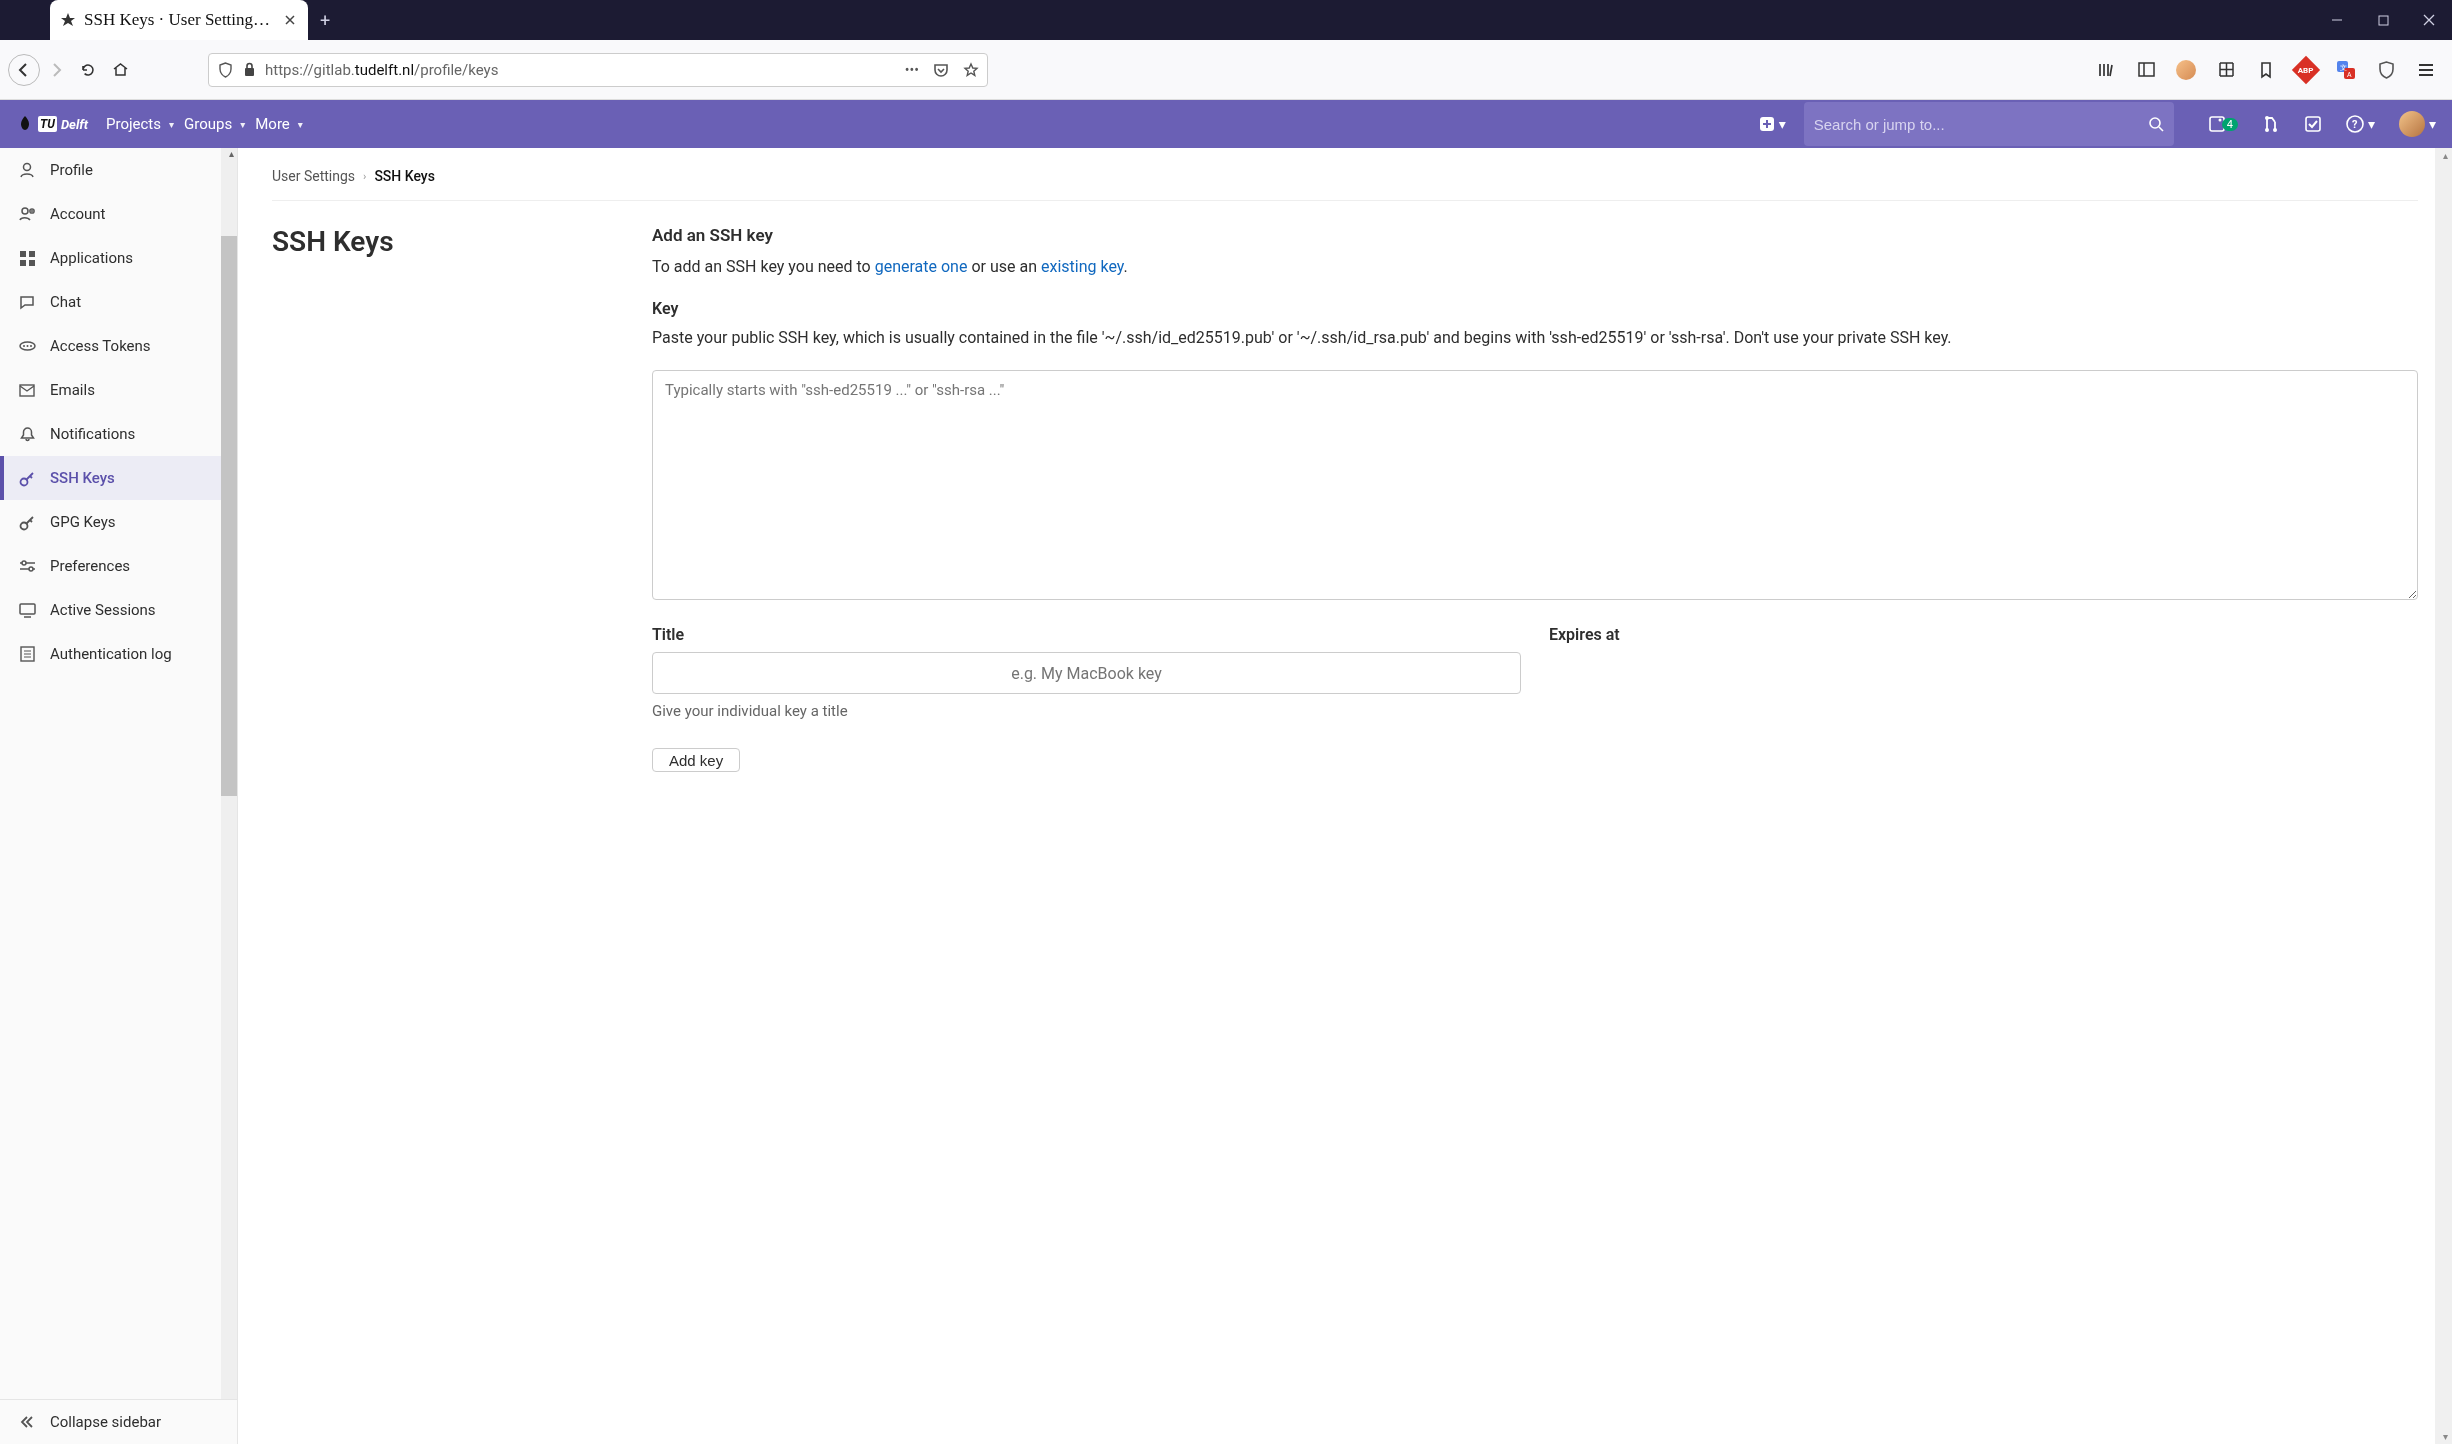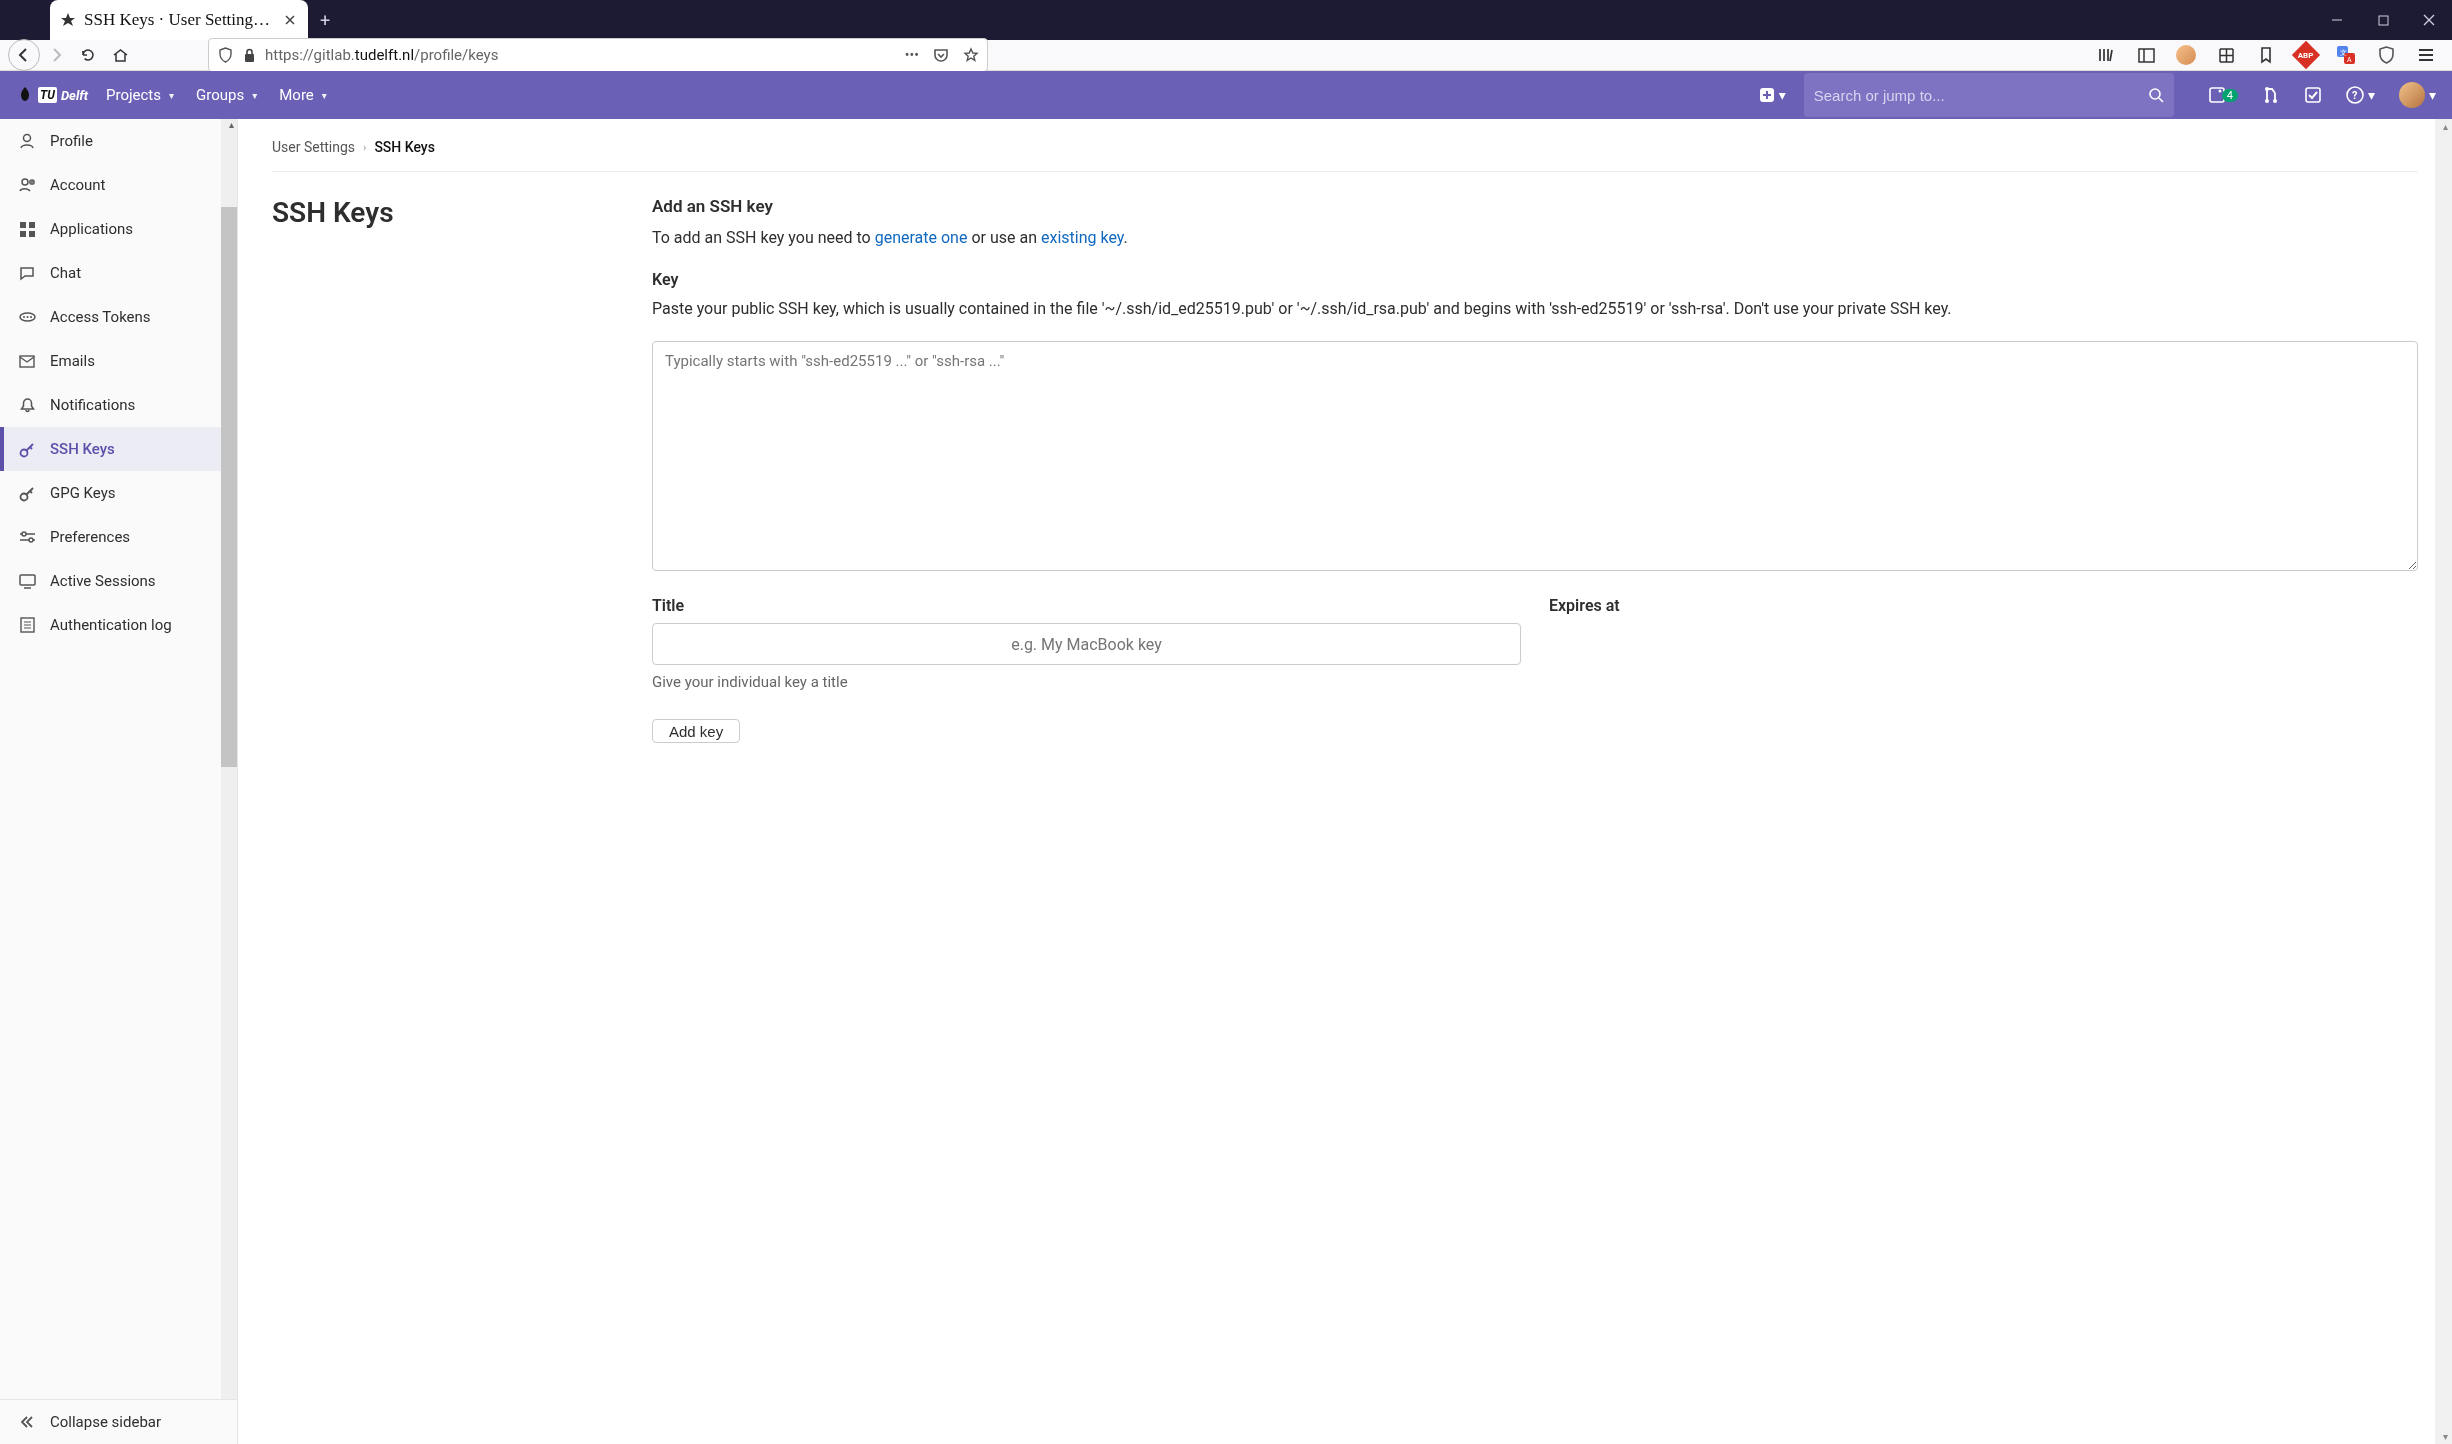--- a/index.html
+++ b/index.html
@@ -10,40 +10,40 @@
   .titlebar { height: 40px; background: #1c1b33; display: flex; align-items: stretch; color: #cfd0e3; }
   .tab { background: #fff; color: #111; display: flex; align-items: center; padding: 0 10px; gap: 8px; width: 258px; border-top-left-radius: 8px; border-top-right-radius: 8px; margin-left: 50px; margin-top: 0; }
   .tab .favicon { width: 16px; height: 16px; }
   .tab-title { flex: 1; white-space: nowrap; overflow: hidden; text-overflow: ellipsis; font-size: 17px; font-family: Liberation Serif, serif; }
   .tab-close { width: 16px; height: 16px; display: flex; align-items: center; justify-content: center; border-radius: 2px; }
   .newtab { width: 34px; display: flex; align-items: center; justify-content: center; font-size: 18px; color: #cfd0e3; }
   .winctrls { margin-left: auto; display: flex; }
   .winctrls div { width: 46px; display: flex; align-items: center; justify-content: center; font-size: 14px; color: #cfd0e3; }
 
   
-  .toolbar { height: 31px; background: #f9f9fb; display: flex; align-items: center; padding: 0 8px; border-bottom: 1px solid #ddd; }
+  .toolbar { height: 60px; background: #f9f9fb; display: flex; align-items: center; padding: 0 8px; border-bottom: 1px solid #ddd; }
   .nav-btn { width: 32px; height: 32px; display: flex; align-items: center; justify-content: center; border-radius: 4px; color: #333; }
   .nav-btn.back { border: 1px solid #bbb; border-radius: 50%; }
   .nav-btn.fwd { color: #aaa; }
   .urlbar { flex: 1; max-width: 780px; margin: 0 72px 0 72px; height: 34px; border: 1px solid #ccc; border-radius: 4px; display: flex; align-items: center; padding: 0 8px; gap: 8px; background: #fff; }
   .urlbar .shield, .urlbar .lock { width: 16px; height: 16px; display:flex; align-items:center; justify-content:center;}
   .url-text { flex: 1; white-space: nowrap; font-size: 15px; color: #666;}
   .url-host { color: #111; }
   .urlbar-right { display:flex; gap: 14px; align-items:center; color:#555; }
   .tool-icons { margin-left: auto; display: flex; align-items: center; gap: 20px; padding-right: 8px; }
   .tool-icons .icon { width: 20px; height: 20px; display:flex;align-items:center;justify-content:center; color:#333; }
   .avatar-mini { width: 20px; height: 20px; border-radius: 50%; background: linear-gradient(135deg,#f6c089,#d58b53); }
   .abp { width:20px; height:20px; background:#d93025; color:#fff; font-size:8px; font-weight:bold; display:flex; align-items:center; justify-content:center; transform:rotate(45deg); }
   .abp span { transform:rotate(-45deg);}
 
   
   .gl-header { height: 48px; background: #6a60b5; color: #fff; display: flex; align-items: center; padding: 0 16px; gap: 18px; }
   .gl-logo { font-size: 13px; font-weight: bold; display:flex; align-items:center; gap:4px; }
   .gl-logo .tu { color:#111; background:#fff; padding:1px 2px; border-radius:2px; font-style:italic; font-size:12px;}
-  .gl-nav { display: flex; gap: 22px; font-size: 15px; text-align: right; }
+  .gl-nav { display: flex; gap: 10px; font-size: 15px; text-align: right; }
   .gl-nav-item { display:flex; align-items:center; gap:6px; cursor:pointer;}
   .gl-spacer { flex: 1; }
   .gl-plus { display:flex; align-items:center; gap:4px; }
   .gl-search { display:flex; align-items:center; background:#7d73c2; border-radius:4px; padding: 0 10px; height:44px; width:370px; gap:8px; }
   .gl-search input { background:transparent; border:none; color:#fff; font-size:15px; flex:1; outline:none; }
   .gl-search input::placeholder { color: #d8d4f0; }
   .gl-right { display:flex; align-items:center; gap:24px; margin-left: 16px; }
   .gl-badge { background:#00a36f; color:#fff; font-size:11px; padding:0 5px; border-radius:8px; margin-left:-4px;}
   .gl-avatar { width:26px; height:26px; border-radius:50%; background: linear-gradient(135deg, #f2c38a, #b57340); }
 

